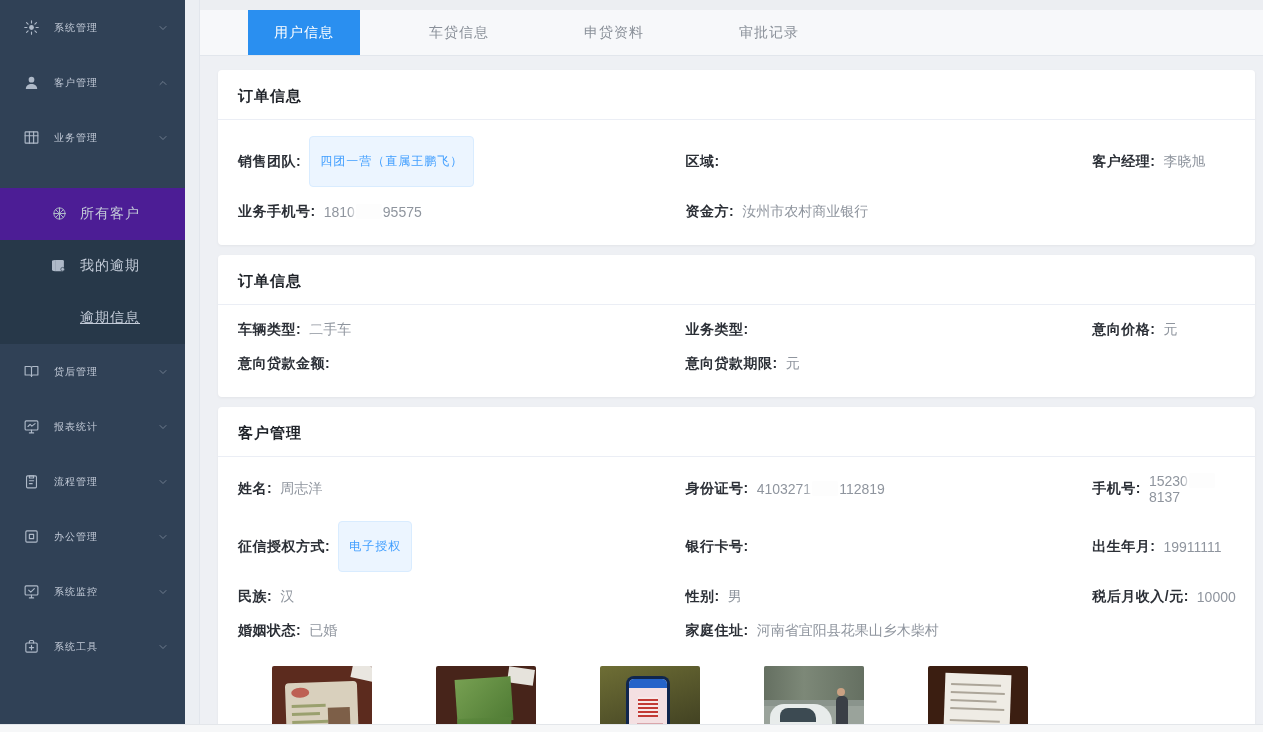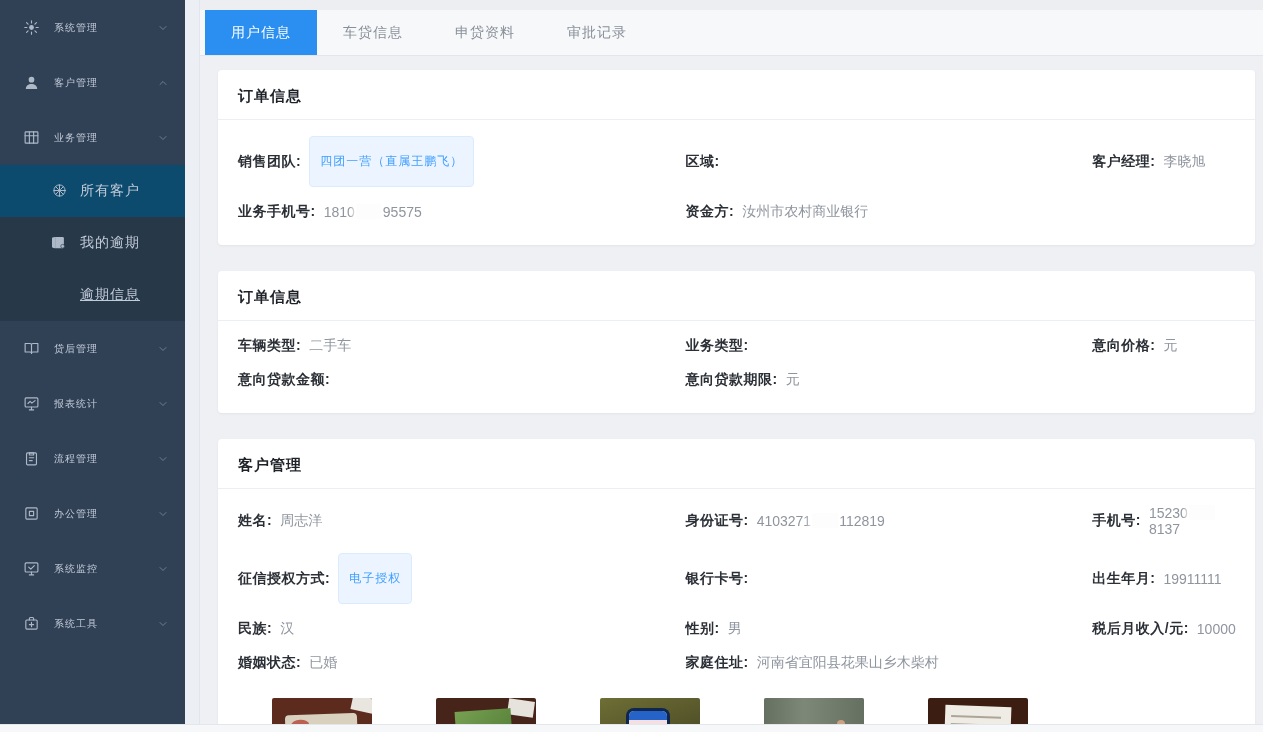--- a/index.html
+++ b/index.html
@@ -18,43 +18,43 @@
     cursor:pointer; font-size:10px;
   }
   .s-item .s-icon { width:18px; height:18px; margin-right:14px; display:inline-flex; align-items:center; justify-content:center; color:#aeb9c8; }
   .s-item .s-label { flex:1; letter-spacing:1px; }
   .s-item .chev { color:#7d8a9b; display:inline-flex; }
   .submenu { background:#273849; }
   .sub-item {
     height:52px; display:flex; align-items:center; padding-left:52px;
     cursor:pointer; font-size:14px; letter-spacing:1px;
   }
-  .sub-item.active { background:#0c4a6e; }
+  .sub-item.active { background:#4c1d95;margin-top:23px; }
   .sub-item .s-icon { width:16px; height:16px; margin-right:12px; display:inline-flex; color:#aeb9c8; }
   .sub-item.no-icon { padding-left:80px;text-decoration:underline; }
   .side-gutter {
     position:absolute; left:185px; top:0; width:15px; height:732px;
     background:#eceff3; border-right:1px solid #e2e6ec; z-index:1;
   }
   
   .main { position:absolute; left:200px; top:0; width:1063px; height:732px; }
   .topstrip { height:10px; background:#eceef2; }
   .tabbar {
     height:46px; background:#f7f8fa; border-bottom:1px solid #e2e6ec;
     display:flex; align-items:stretch; padding-left:5px;
   }
   .tab {
     display:flex; align-items:center; justify-content:center;
-    padding:0 26px; color:#8a9099; cursor:pointer; font-size:14px; letter-spacing:1px;
+    padding:0 26px; color:#8a9099; cursor:pointer; font-size:14px; letter-spacing:1px;margin-left:43px;
   }
   .tab.active { background:#2a8ff0; color:#ffffff; }
   
   .cards { padding:14px 8px 0 18px; }
   .card {
-    background:#ffffff; border-radius:4px; margin-bottom:26px;
+    background:#ffffff; border-radius:4px; margin-bottom:10px;
     box-shadow:0 1px 3px rgba(0,0,0,.05);
   }
   .card-title {
     padding:17px 20px 13px 20px; font-size:15px; font-weight:bold; color:#1f2329;
     border-bottom:1px solid #ebeef5; letter-spacing:1px;
   }
   .card-body { padding:8px 0 16px 20px; }
   .f-row { display:grid; grid-template-columns:44% 40% 16%; }
   .cell { padding:8px 10px 8px 0; min-height:33px; display:flex; align-items:center; }
   .f-label { font-weight:bold; color:#2b2f36; margin-right:8px; white-space:nowrap; letter-spacing:.5px; }

